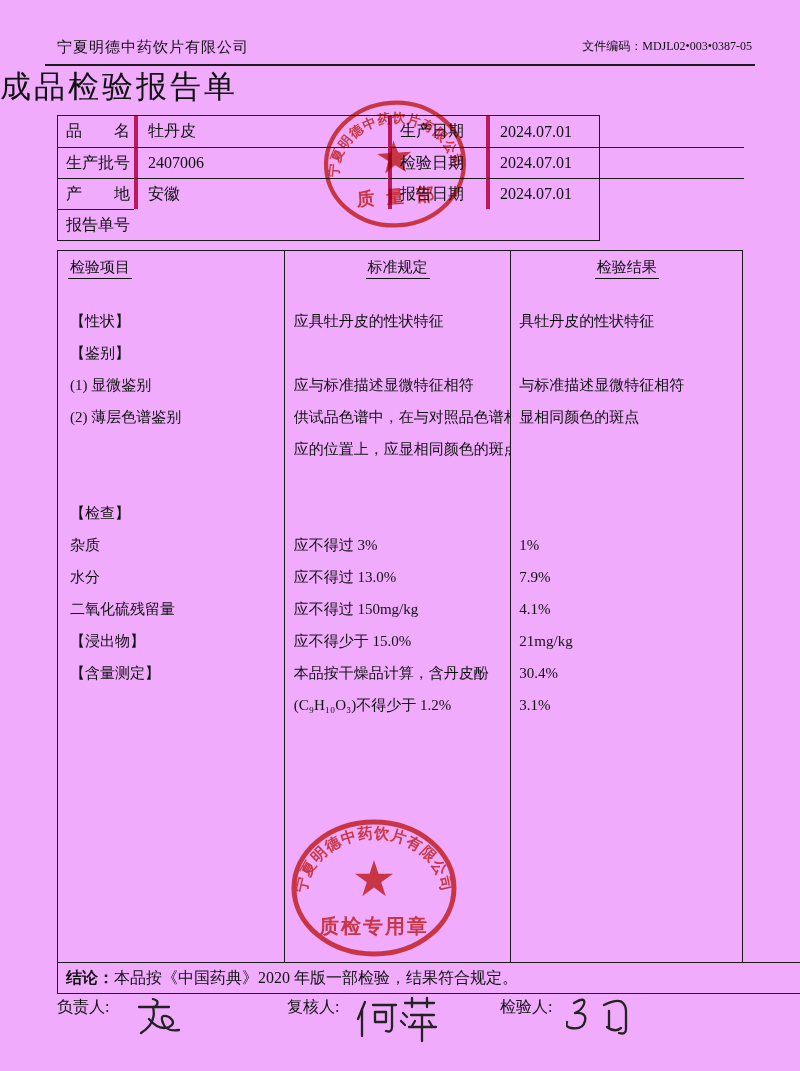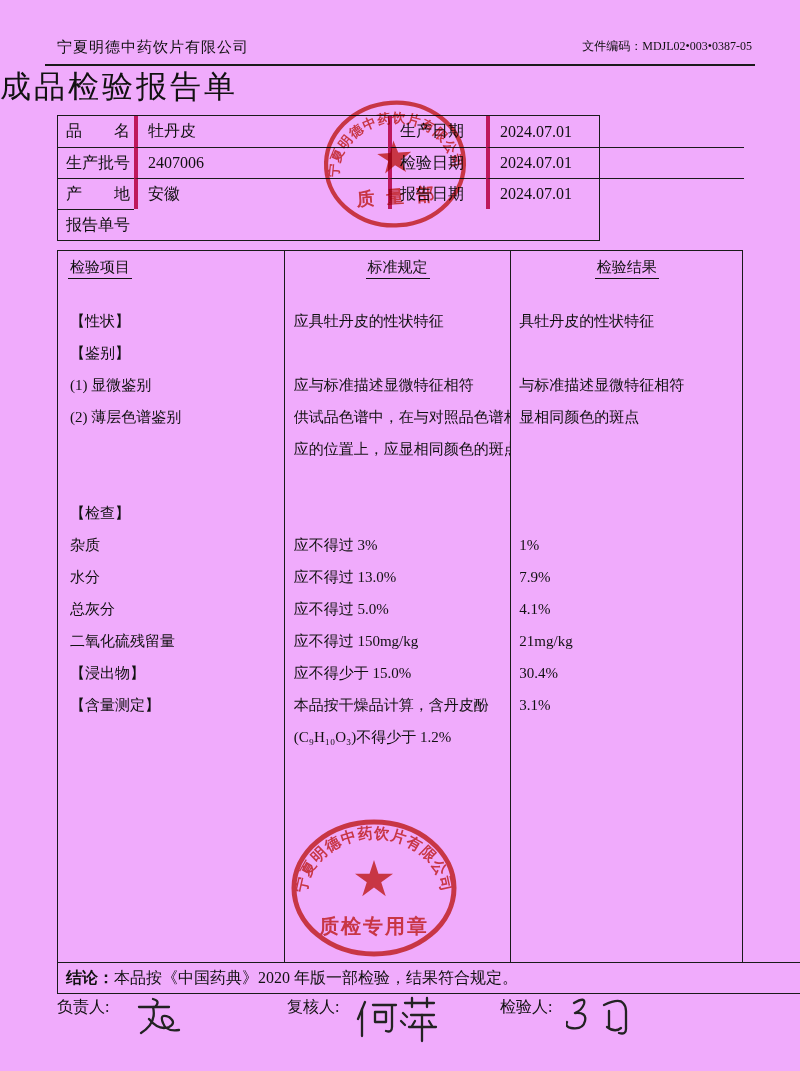--- a/index.html
+++ b/index.html
@@ -99,40 +99,38 @@
       <div class="mlines">
           <div class="tline">【性状】</div>
           <div class="tline">【鉴别】</div>
           <div class="tline">(1) 显微鉴别</div>
           <div class="tline">(2) 薄层色谱鉴别</div>
           <div class="tline"></div>
           <div class="tline"></div>
           <div class="tline">【检查】</div>
           <div class="tline">杂质</div>
           <div class="tline">水分</div>
-          <div class="tline">总灰分</div>
           <div class="tline">二氧化硫残留量</div>
           <div class="tline">【浸出物】</div>
           <div class="tline">【含量测定】</div>
           <div class="tline"></div>
         </div>
     </div>
     <div class="mcol mcol-standard">
       <div class="mhead center"><span>标准规定</span></div>
       <div class="mlines">
           <div class="tline">应具牡丹皮的性状特征</div>
           <div class="tline"></div>
           <div class="tline">应与标准描述显微特征相符</div>
           <div class="tline">供试品色谱中，在与对照品色谱相</div>
           <div class="tline">应的位置上，应显相同颜色的斑点</div>
           <div class="tline"></div>
           <div class="tline"></div>
           <div class="tline">应不得过 3%</div>
           <div class="tline">应不得过 13.0%</div>
-          <div class="tline">应不得过 5.0%</div>
           <div class="tline">应不得过 150mg/kg</div>
           <div class="tline">应不得少于 15.0%</div>
           <div class="tline">本品按干燥品计算，含丹皮酚</div>
           <div class="tline">(C₉H₁₀O₃)不得少于 1.2%</div>
         </div>
     </div>
     <div class="mcol mcol-result">
       <div class="mhead center"><span>检验结果</span></div>
       <div class="mlines">
           <div class="tline">具牡丹皮的性状特征</div>

